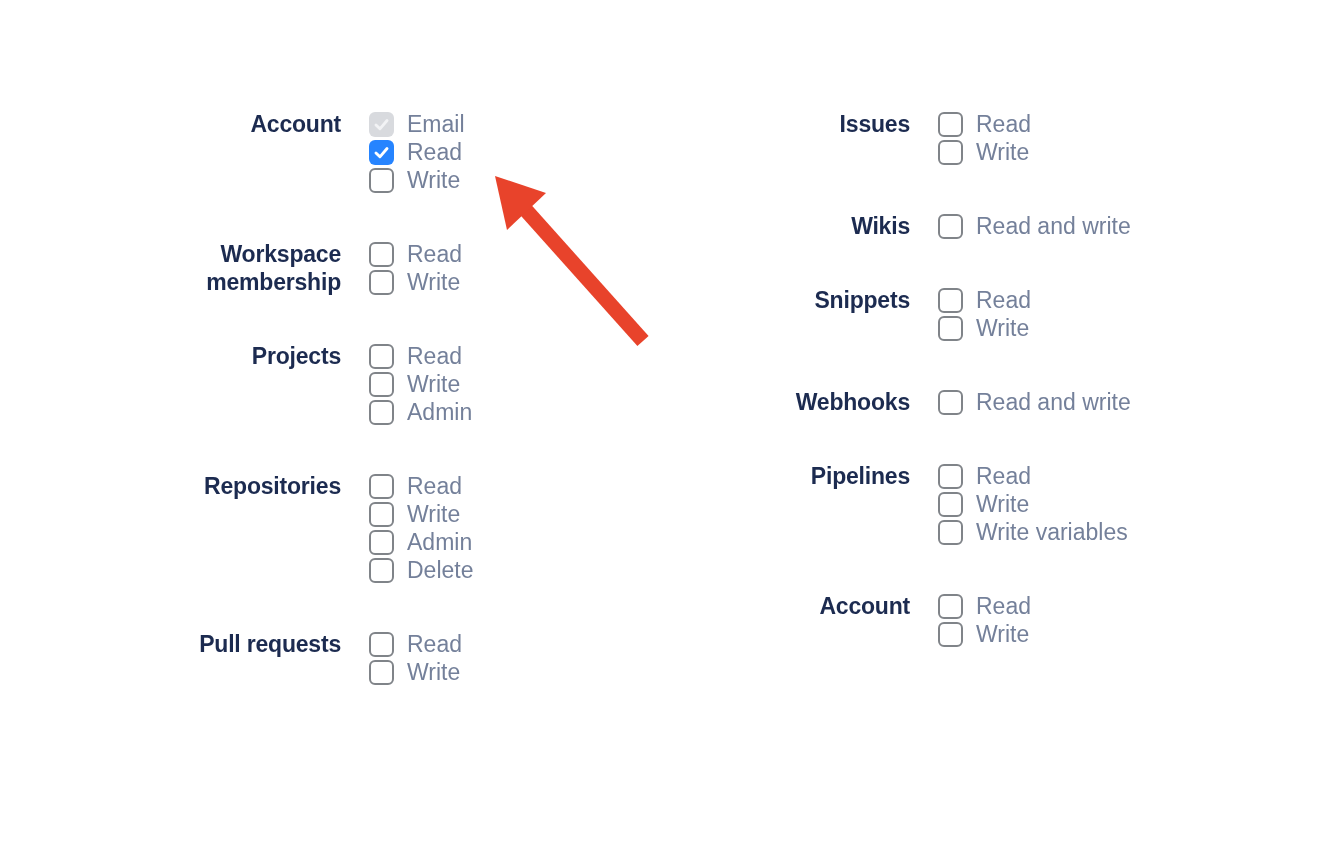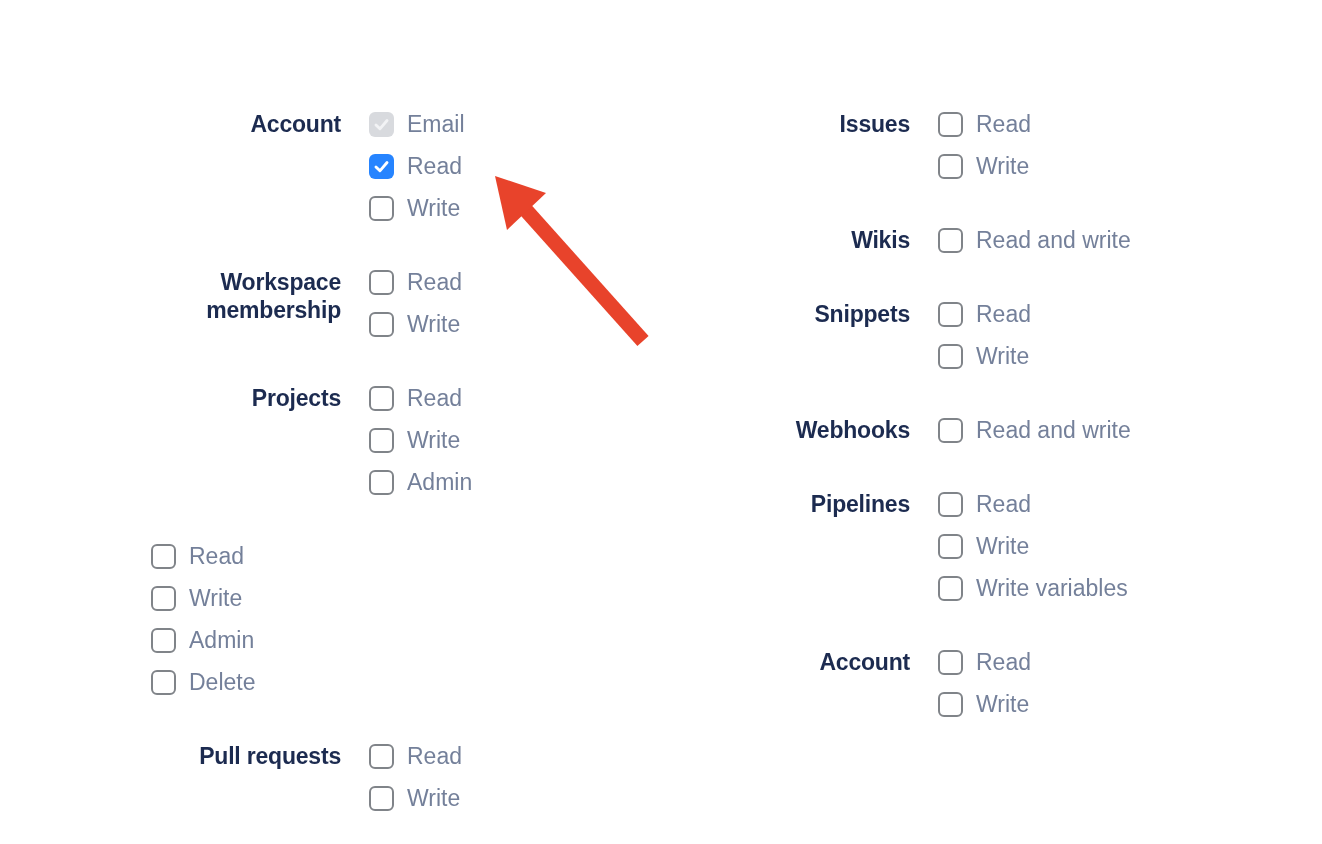--- a/index.html
+++ b/index.html
@@ -32,21 +32,21 @@
     text-align: right;
     font-size: 23px;
     font-weight: 700;
     color: #1C2B50;
     line-height: 28px;
     letter-spacing: -0.2px;
   }
   .col-left  .group-label { width: 190px; }
   .col-right .group-label { width: 170px; }
 
-  .options { display: flex; flex-direction: column; gap: 14px; }
+  .options { display: flex; flex-direction: column; }
   .option { display: flex; align-items: center; gap: 13px; height: 28px; cursor: pointer; }
 
   .cb {
     width: 25px; height: 25px;
     border-radius: 6px;
     display: flex; align-items: center; justify-content: center;
     flex-shrink: 0;
   }
   .cb svg { width: 19px; height: 19px; display: none; }
   .cb[data-state="unchecked"] { background: #ffffff; border: 2px solid #808489; }
@@ -140,20 +140,21 @@
         <label class="option">
           <span class="cb" data-state="unchecked">
             
           </span>
           <span class="option-label">Admin</span>
         </label>
       </div>
     </div>
 
     <div class="group">
+      <div class="group-label">Repositories</div>
       <div class="options">
         <label class="option">
           <span class="cb" data-state="unchecked">
             
           </span>
           <span class="option-label">Read</span>
         </label>
         <label class="option">
           <span class="cb" data-state="unchecked">
             

